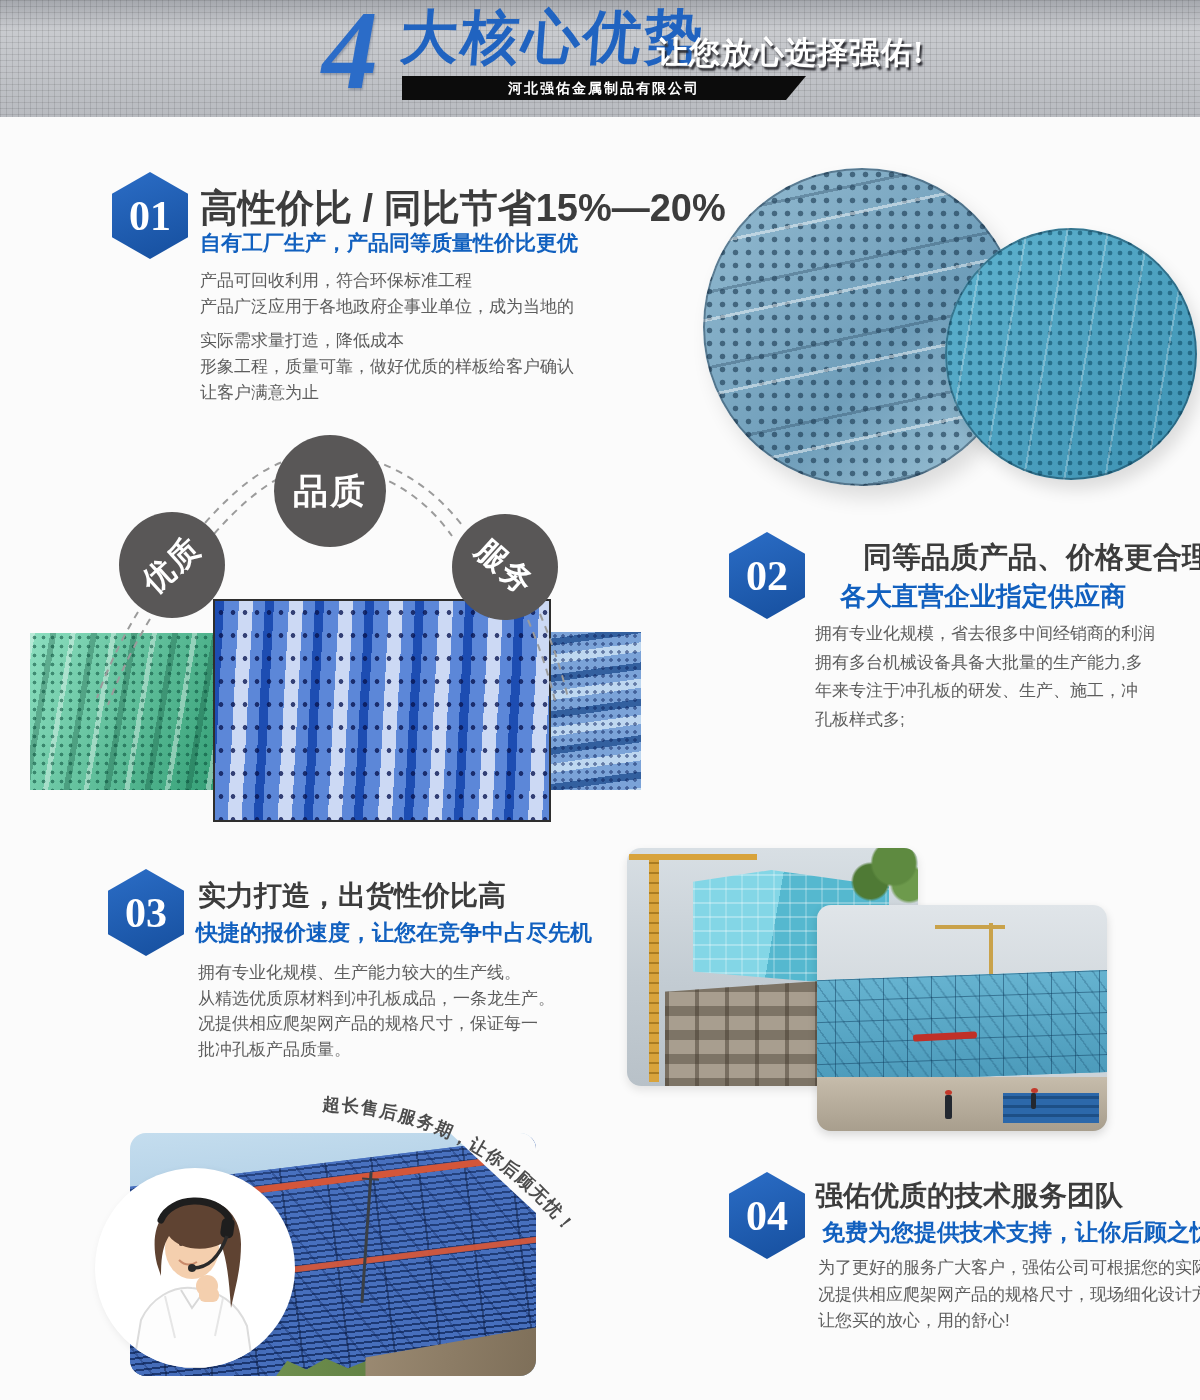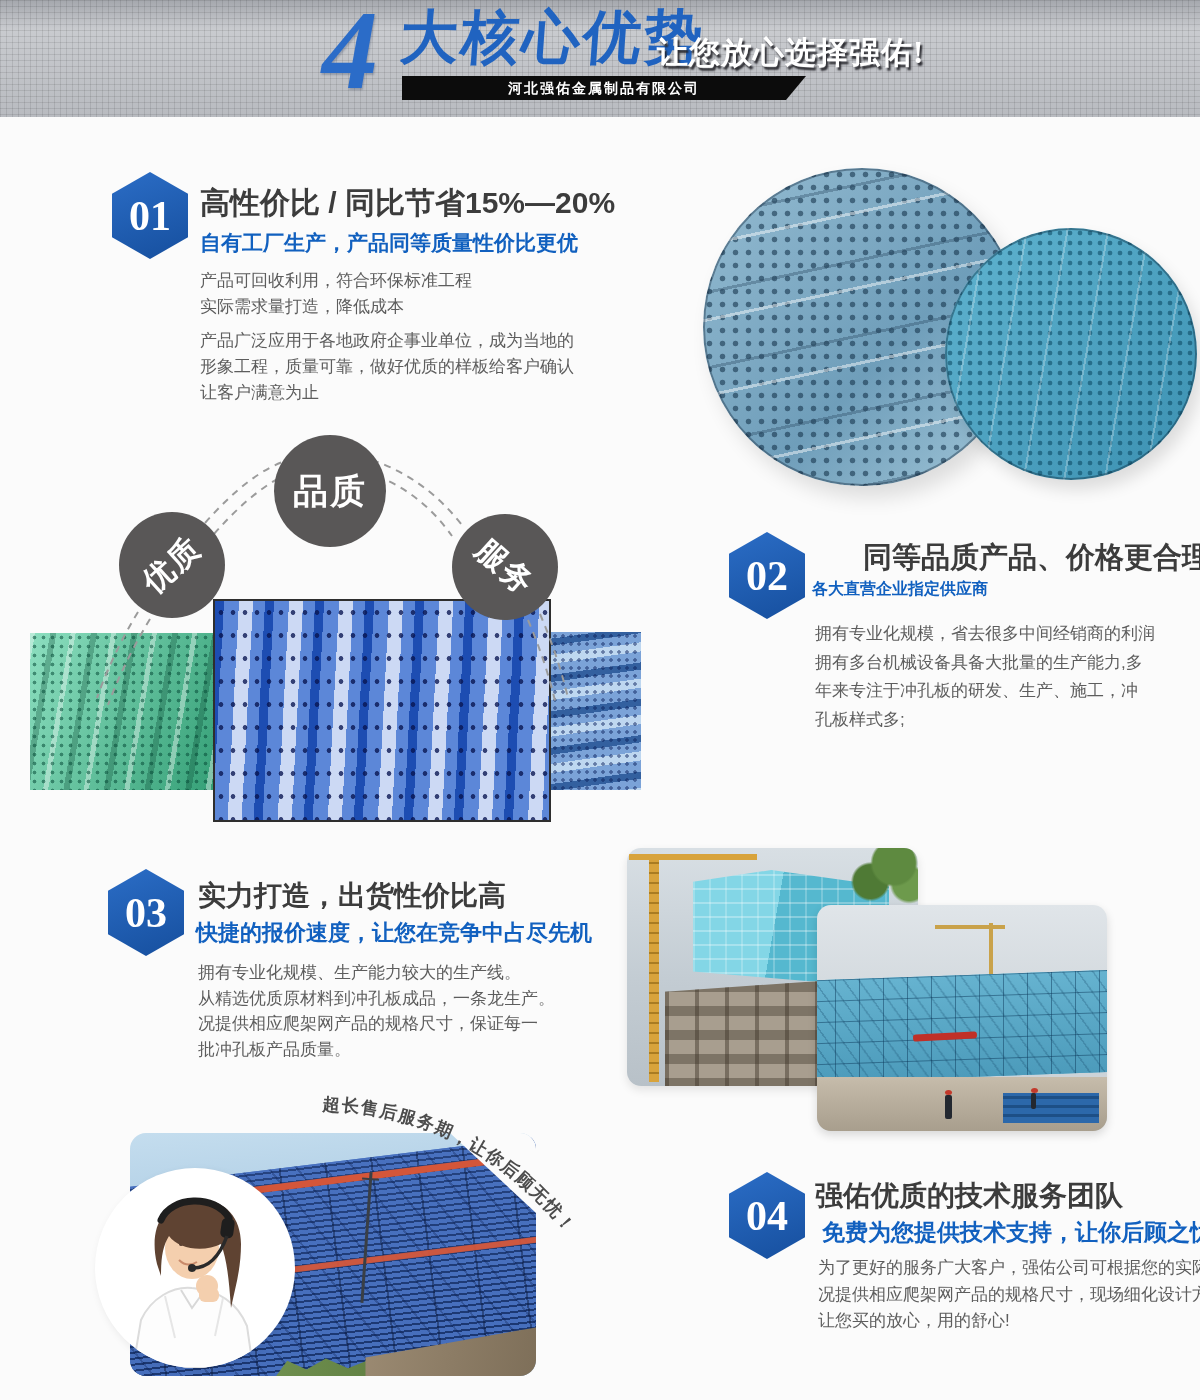--- a/index.html
+++ b/index.html
@@ -34,28 +34,28 @@
        display:flex;align-items:center;justify-content:center;
        color:#fff;font-family:"Liberation Serif",serif;font-weight:bold;font-size:42px;}
   .sec-title{position:absolute;color:#3c3c3c;font-weight:bold;white-space:nowrap;}
   .sans-t{font-family:"Liberation Sans",sans-serif;}
   .serif-t{font-family:"Liberation Serif",serif;}
   .sec-sub{position:absolute;color:#1160bf;font-weight:bold;font-family:"Liberation Serif",serif;white-space:nowrap;}
   .sec-body{position:absolute;color:#5d5d5d;font-size:17px;}
   .sec-body div{white-space:nowrap;}
 
   #s1-hex{left:112px;top:172px;}
-  #s1-title{left:200px;top:183px;font-size:30px;}
+  #s1-title{left:200px;top:183px;font-size:38px;}
   #s1-sub{left:200px;top:229px;font-size:21px;}
   #s1-body{left:200px;top:268px;line-height:26px;}
   #s1-body div:nth-child(2){margin-bottom:8px;}
 
   #s2-hex{left:729px;top:532px;}
   #s2-title{left:863px;top:538px;font-size:29px;}
-  #s2-sub{left:812px;top:579px;font-size:16px;}
+  #s2-sub{left:840px;top:579px;font-size:26px;}
   #s2-body{left:815px;top:620px;line-height:28.5px;}
 
   #s3-hex{left:108px;top:869px;}
   #s3-title{left:198px;top:877px;font-size:28px;}
   #s3-sub{left:196px;top:918px;font-size:22px;}
   #s3-body{left:198px;top:960px;line-height:25.5px;}
 
   #s4-hex{left:729px;top:1172px;}
   #s4-title{left:815px;top:1177px;font-size:28px;}
   #s4-sub{left:822px;top:1217px;font-size:23px;}
@@ -207,22 +207,22 @@
     <div class="hdr-banner">河北强佑金属制品有限公司</div>
   </div>
 
   <div class="hex" id="s1-hex">
     <span>01</span>
   </div>
   <div class="sec-title sans-t" id="s1-title">高性价比 / 同比节省15%—20%</div>
   <div class="sec-sub" id="s1-sub">自有工厂生产，产品同等质量性价比更优</div>
   <div class="sec-body" id="s1-body">
     <div>产品可回收利用，符合环保标准工程</div>
+    <div>产品广泛应用于各地政府企事业单位，成为当地的</div>
     <div>实际需求量打造，降低成本</div>
-    <div>产品广泛应用于各地政府企事业单位，成为当地的</div>
     <div>形象工程，质量可靠，做好优质的样板给客户确认</div>
     <div>让客户满意为止</div>
   </div>
 
   <div class="circleA"></div>
   <div class="circleB"></div>
 
   <svg class="connector-svg" viewBox="0 0 620 300">
     <g fill="none" stroke="#9b9b9b" stroke-width="2" stroke-dasharray="7 6">
       <path d="M 205 103 Q 250 52 288 40"></path>

